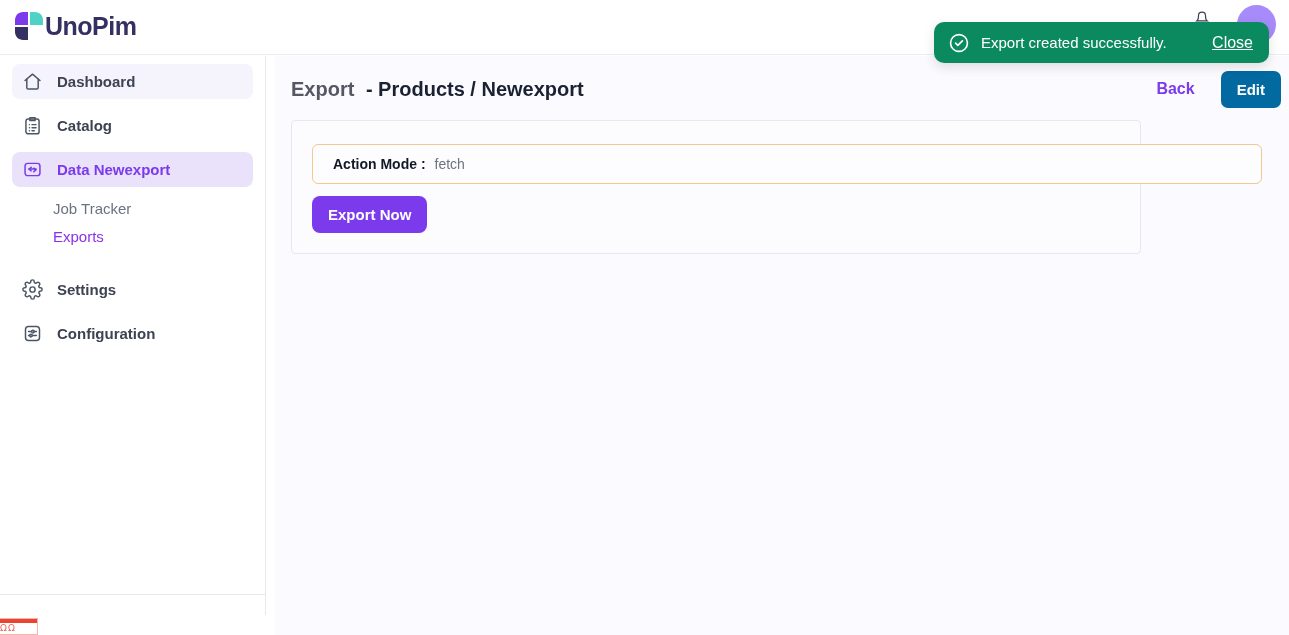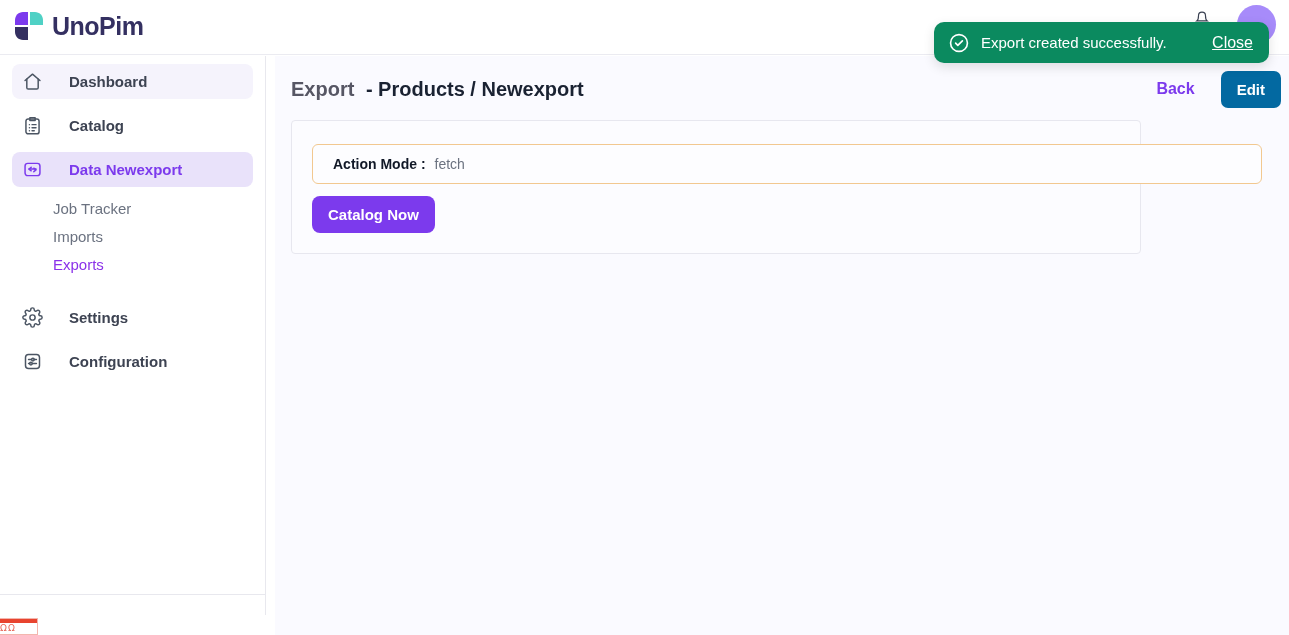--- a/index.html
+++ b/index.html
@@ -9,21 +9,21 @@
     background:#ffffff;
     position:relative;
     overflow:hidden;
     color:#1f2937;
   }
   
   .header {
     position:absolute; top:0; left:0; width:1289px; height:55px;
     background:#ffffff; border-bottom:1px solid #ebebf1; z-index:5;
   }
-  .logo { position:absolute; left:13px; top:10px; display:flex; align-items:center; gap:7px; cursor:pointer; }
+  .logo { position:absolute; left:13px; top:10px; display:flex; align-items:center; cursor:pointer; }
   .logo-text { font-size:25px; font-weight:700; color:#343061; letter-spacing:-0.5px; }
   .avatar {
     position:absolute; top:5px; right:13px; width:39px; height:39px;
     border-radius:50%; background:#a78bfa; z-index:6; cursor:pointer;
   }
   .bell-tip { position:absolute; top:11px; right:80px; width:14px; height:14px; color:#3a4152; z-index:6; }
   
   .toast {
     position:absolute; top:22px; right:20px; width:335px; height:41px;
     background:#0b8a5f; border-radius:10px; display:flex; align-items:center;
@@ -33,21 +33,21 @@
   .toast-icon { width:22px; height:22px; flex:0 0 auto; }
   .toast-msg { font-size:15px; margin-left:11px; flex:1; }
   .toast-close { font-size:16px; color:#ffffff; text-decoration:underline; cursor:pointer; }
   
   .sidebar {
     position:absolute; top:56px; left:0; width:266px; height:559px;
     background:#ffffff; border-right:1px solid #e8e8ee; z-index:2;
   }
   .sidebar-inner { position:absolute; top:0; left:0; right:0; bottom:20px; border-bottom:1px solid #e8e8ee; padding:8px 12px; }
   .side-item {
-    display:flex; align-items:center; gap:26px; height:35px; padding:0 10px;
+    display:flex; align-items:center; gap:14px; height:35px; padding:0 10px;
     border-radius:8px; margin-bottom:9px; cursor:pointer;
     font-size:15px; font-weight:600; color:#3d4352;
   }
   .side-item .sicon { width:21px; height:21px; color:#4b5563; flex:0 0 auto; }
   .side-item.hovered { background:#f5f3fc; }
   .side-item.active { background:#e9e2fa; color:#7c3aed; }
   .side-item.active .sicon { color:#7c3aed; }
   .sub-list { margin:-2px 0 10px 0; }
   .sub-item {
     height:28px; display:flex; align-items:center; padding-left:41px;
@@ -165,21 +165,20 @@
           <path d="M10.5 9.5 8 11.5l2.5 2"></path>
           <path d="M8 11.5h8"></path>
           <path d="m13.5 13.5 2.5 2-2.5 2" transform="translate(0,-3)"></path>
         </svg>
       </span>
       <span>Data Newexport</span>
     </div>
 
     <div class="sub-list">
       <div class="sub-item">Job Tracker</div>
-      <div class="sub-item">Imports</div>
       <div class="sub-item active">Exports</div>
     </div>
 
     <div class="side-gap"></div>
 
     <div class="side-item">
       <span class="sicon">
         <svg viewBox="0 0 24 24" fill="none" stroke="currentColor" stroke-width="1.7" stroke-linecap="round" stroke-linejoin="round">
           <circle cx="12" cy="12" r="3"></circle>
           <path d="M19.4 15a1.65 1.65 0 0 0 .33 1.82l.06.06a2 2 0 0 1 0 2.83 2 2 0 0 1-2.83 0l-.06-.06a1.65 1.65 0 0 0-1.82-.33 1.65 1.65 0 0 0-1 1.51V21a2 2 0 0 1-2 2 2 2 0 0 1-2-2v-.09A1.65 1.65 0 0 0 9 19.4a1.65 1.65 0 0 0-1.82.33l-.06.06a2 2 0 0 1-2.83 0 2 2 0 0 1 0-2.83l.06-.06a1.65 1.65 0 0 0 .33-1.82 1.65 1.65 0 0 0-1.51-1H3a2 2 0 0 1-2-2 2 2 0 0 1 2-2h.09A1.65 1.65 0 0 0 4.6 9a1.65 1.65 0 0 0-.33-1.82l-.06-.06a2 2 0 0 1 0-2.83 2 2 0 0 1 2.83 0l.06.06a1.65 1.65 0 0 0 1.82.33H9a1.65 1.65 0 0 0 1-1.51V3a2 2 0 0 1 2-2 2 2 0 0 1 2 2v.09a1.65 1.65 0 0 0 1 1.51 1.65 1.65 0 0 0 1.82-.33l.06-.06a2 2 0 0 1 2.83 0 2 2 0 0 1 0 2.83l-.06.06a1.65 1.65 0 0 0-.33 1.82V9a1.65 1.65 0 0 0 1.51 1H21a2 2 0 0 1 2 2 2 2 0 0 1-2 2h-.09a1.65 1.65 0 0 0-1.51 1z"></path>
@@ -214,20 +213,20 @@
       <span class="back-link">Back</span>
       <button class="edit-btn">Edit</button>
     </span>
   </div>
 
   <div class="panel">
     <div class="action-field">
       <span class="action-label">Action Mode :</span>
       <span class="action-value">fetch</span>
     </div>
-    <button class="export-btn">Catalog Now</button>
+    <button class="export-btn">Export Now</button>
   </div>
 </div>
 
 <div class="debugbar">
   <div class="debugbar-topbar"></div>
   <div class="debugbar-glyphs">ΩΩ</div>
 </div>
 
 </body></html>

